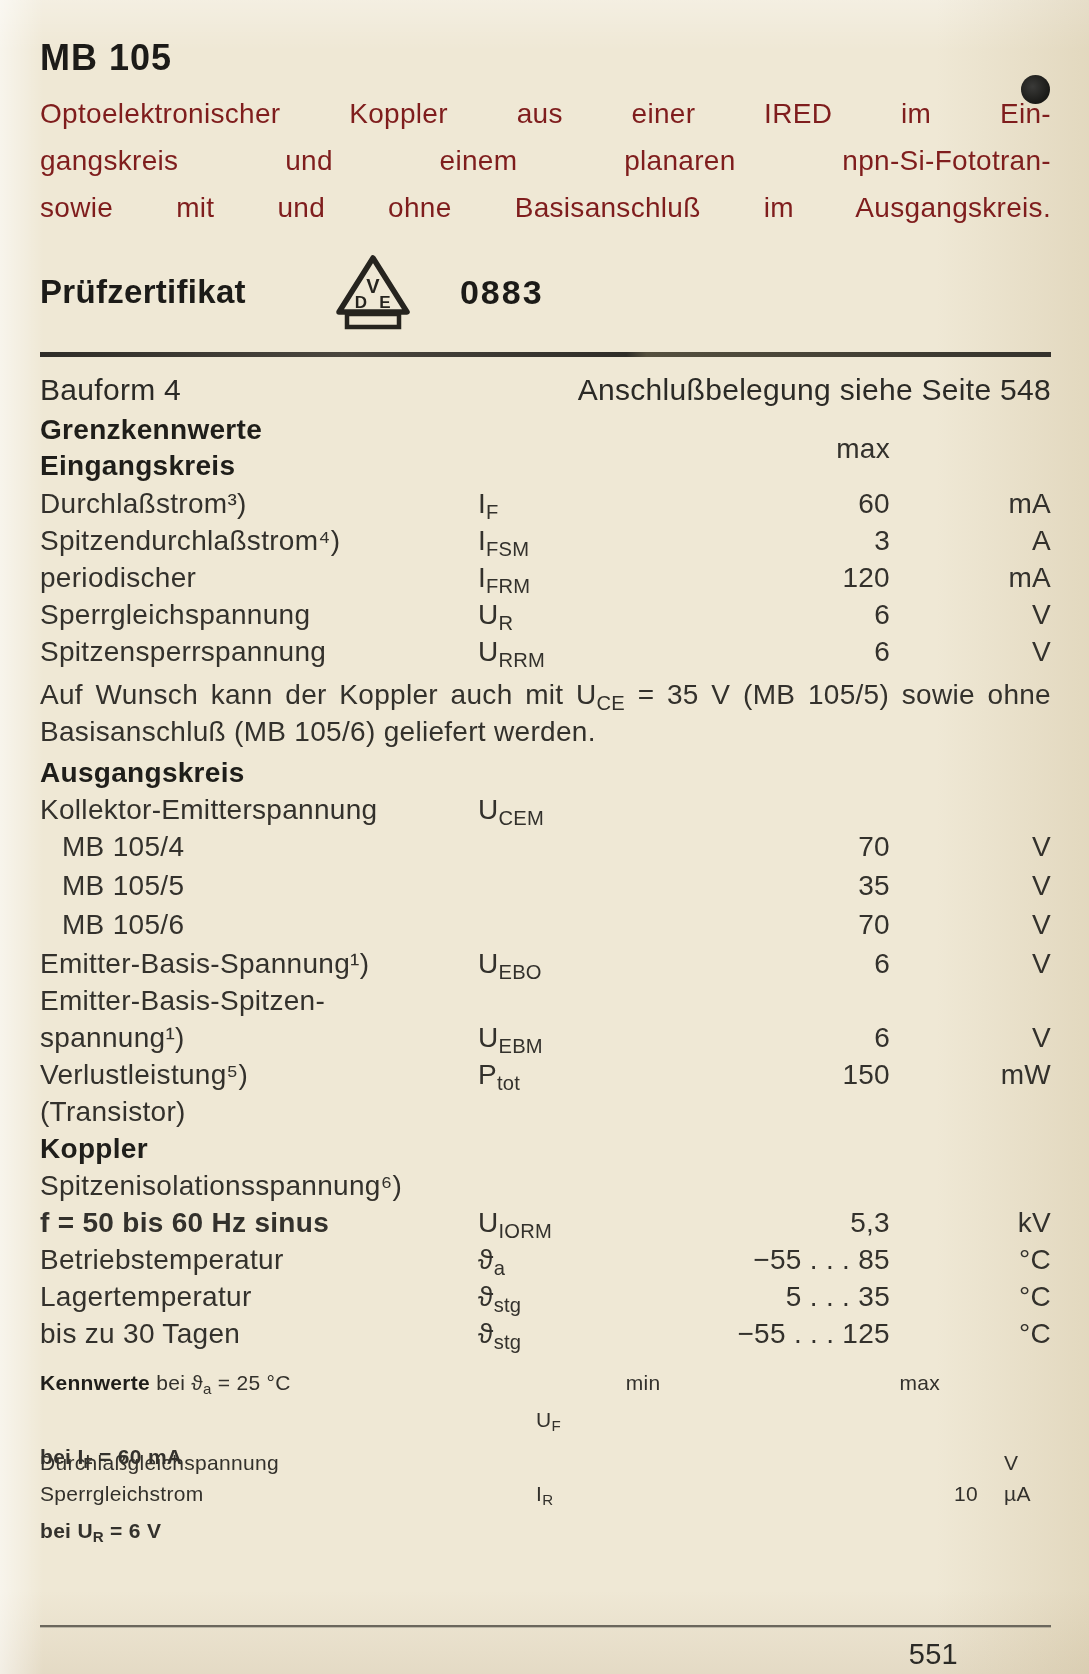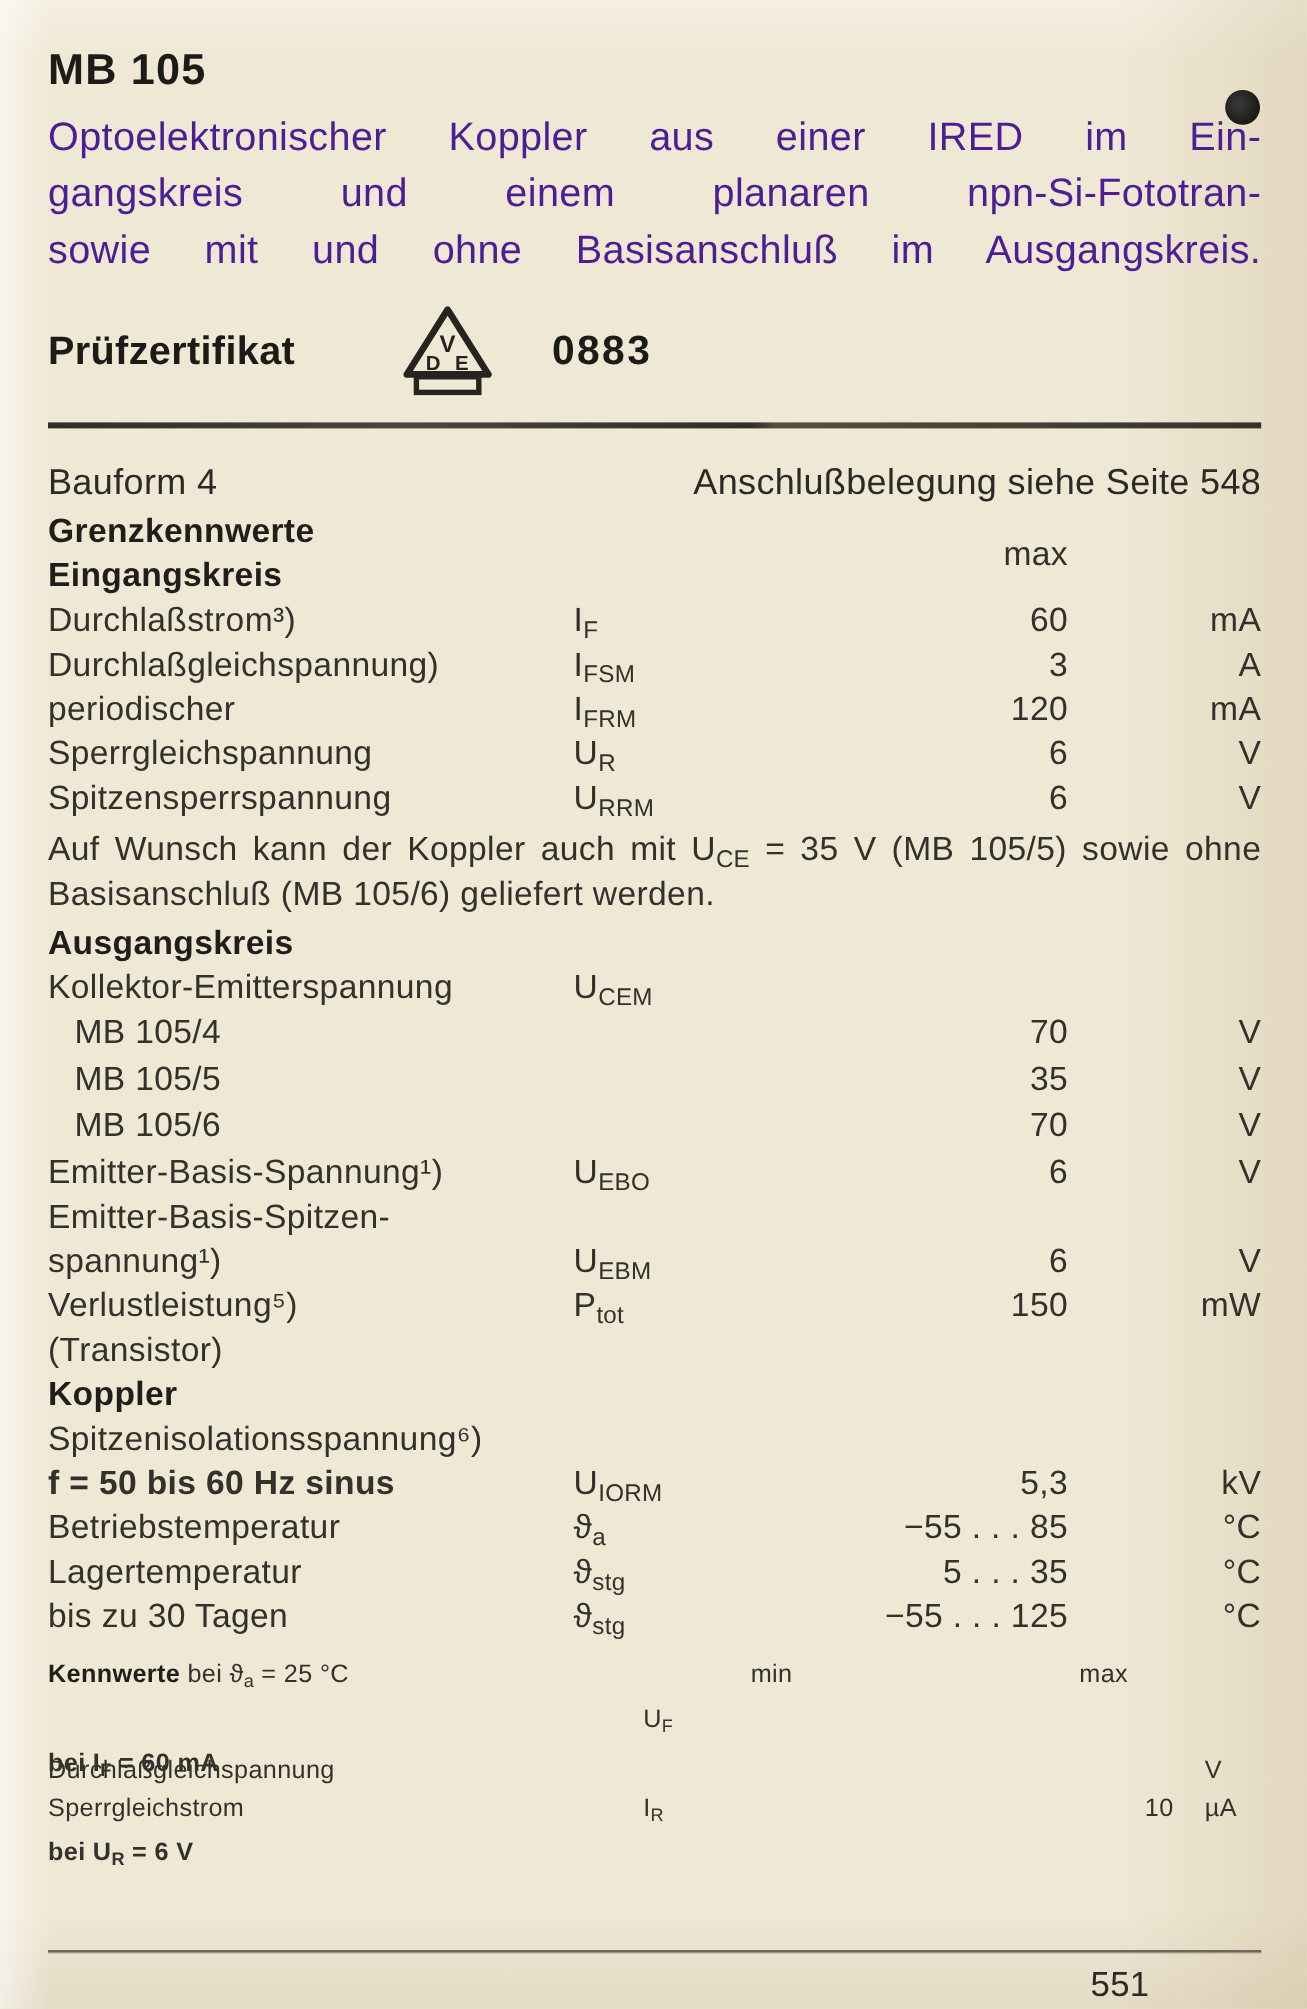--- a/index.html
+++ b/index.html
@@ -11,29 +11,29 @@
     background-image:
       linear-gradient(90deg, rgba(255,255,255,.55) 0, rgba(255,255,255,0) 4%),
       linear-gradient(270deg, rgba(182,160,112,.22) 0, rgba(182,160,112,0) 14%),
       linear-gradient(180deg, rgba(255,255,255,.3) 0, rgba(255,255,255,0) 3%, rgba(0,0,0,0) 95%, rgba(150,120,80,.12) 100%);
     letter-spacing:.3px;
   }
   .page{position:relative;width:100%;height:100%;box-sizing:border-box;padding:0 38px 0 40px;}
   .corner-dot{position:absolute;left:1021px;top:39px;width:29px;height:29px;border-radius:50%;
     background:radial-gradient(circle at 40% 40%, #3a3a38, #191916 70%);}
   h1.title{margin:36px 0 0 0;font-size:36px;line-height:44px;font-weight:700;color:#1c1b18;letter-spacing:1px;}
-  .desc{margin:10px 0 0 0;font-size:33px;line-height:47px;color:#4c1d95;}
+  .desc{margin:10px 0 0 0;font-size:28px;line-height:47px;color:#7f1d1d;}
   .dline{display:block;text-align:justify;text-align-last:justify;white-space:normal;}
   .cert-row{margin-top:22px;height:78px;display:flex;align-items:center;}
   .cert-label{font-size:33px;font-weight:700;color:#1c1b18;}
   .vde-logo{margin-left:88px;flex:none;}
   .cert-number{margin-left:48px;font-size:34px;font-weight:700;color:#1c1b18;letter-spacing:2px;}
   .rule-top{margin-top:21px;height:5px;
     background:linear-gradient(90deg,#2f2d28,#4a463e 30%,#2f2d28 58%,#55503f 60%,#34322c 100%);}
-  .info-row{margin-top:29px;height:30px;display:flex;justify-content:space-between;align-items:baseline;}
+  .info-row{margin-top:16px;height:30px;display:flex;justify-content:space-between;align-items:baseline;}
   .bauform{font-size:30px;color:#2b2a26;}
   .pinout{font-size:30px;color:#2b2a26;}
   .tbl{margin-top:8px;font-size:28px;line-height:37px;}
   .trow{display:grid;grid-template-columns:438px 202px 210px 1fr;align-items:baseline;height:37px;}
   .trow.h36{height:36px}.trow.h38{height:38px}.trow.tall{height:39px}
   .c{white-space:nowrap;overflow:visible;}
   .b{font-weight:700;color:#1f1e1a;}
   .label{grid-column:1;}
   .span-all{grid-column:1 / -1;}
   .indent{padding-left:22px;}
@@ -105,21 +105,21 @@
     </div>
 
     <div class="trow">
       <span class="c label">Durchlaßstrom³)</span>
       <span class="c sym"><span>I</span><sub>F</sub></span>
       <span class="c val">60</span>
       <span class="c unit">mA</span>
     </div>
 
     <div class="trow">
-      <span class="c label">Durchlaßgleichspannung)</span>
+      <span class="c label">Spitzendurchlaßstrom⁴)</span>
       <span class="c sym"><span>I</span><sub>FSM</sub></span>
       <span class="c val">3</span>
       <span class="c unit">A</span>
     </div>
 
     <div class="trow">
       <span class="c label">periodischer</span>
       <span class="c sym"><span>I</span><sub>FRM</sub></span>
       <span class="c val">120</span>
       <span class="c unit">mA</span>

